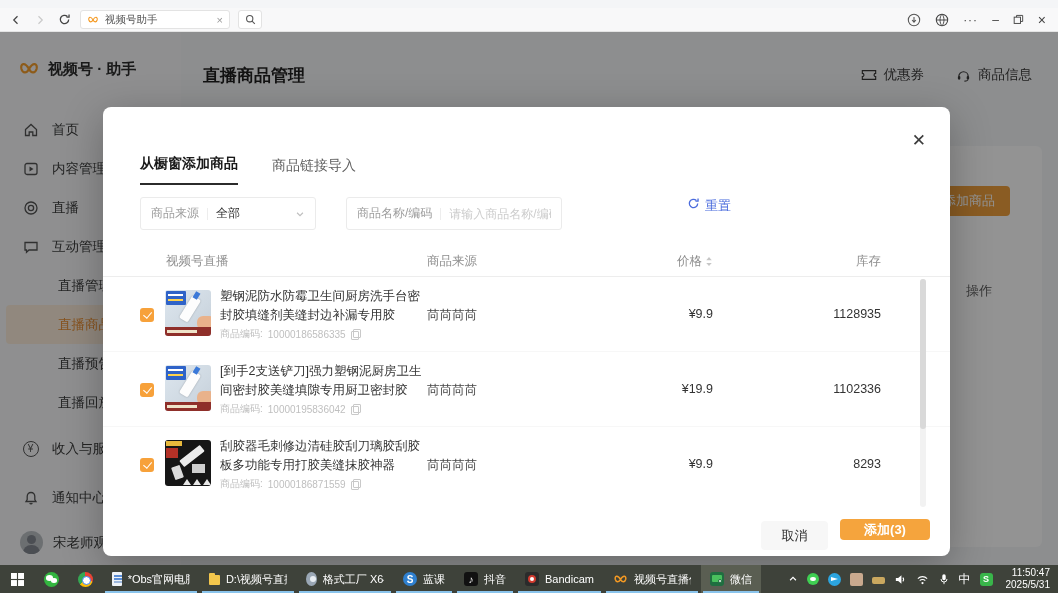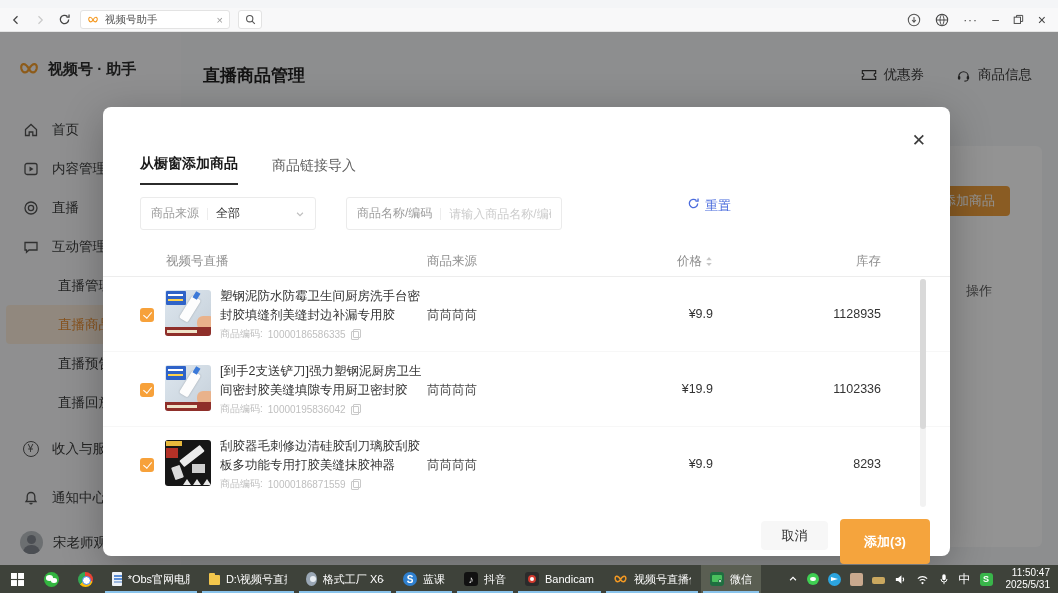--- a/index.html
+++ b/index.html
@@ -78,21 +78,21 @@
   .r-code{position:absolute;left:117px;top:50px;font-size:10px;color:#bfbfbf;display:flex;align-items:center;gap:5px;}
   .copy-ic{width:9px;height:10px;position:relative;display:inline-block;cursor:pointer;}
   .copy-ic::before{content:"";position:absolute;left:0;top:2px;width:6px;height:7px;border:1px solid #c9c9c9;border-radius:1px;background:#fff;}
   .copy-ic::after{content:"";position:absolute;left:2px;top:0;width:6px;height:7px;border:1px solid #c9c9c9;border-radius:1px;}
   .r-source{position:absolute;left:324px;top:30px;font-size:12.5px;color:#474747;}
   .r-price{position:absolute;left:520px;top:30px;width:90px;text-align:right;font-size:12.5px;color:#333;}
   .r-stock{position:absolute;left:690px;top:30px;width:88px;text-align:right;font-size:12.5px;color:#333;}
   .mscroll{position:absolute;right:24px;top:172px;width:6px;height:228px;background:#f2f2f2;border-radius:3px;}
   .mscroll .mthumb{width:6px;height:150px;background:#d9d9d9;border-radius:3px;cursor:pointer;}
   .btn-cancel{position:absolute;left:658px;top:414px;width:67px;height:29px;background:#f7f7f7;border:none;border-radius:4px;font-size:13px;color:#2e2e2e;cursor:pointer;font-family:inherit;}
-  .btn-confirm{position:absolute;left:737px;top:412px;width:90px;height:45px;background:#f5a43d;border:none;border-radius:4px;font-size:13px;font-weight:700;color:#fff;cursor:pointer;font-family:inherit;}
+  .btn-confirm{position:absolute;left:737px;top:412px;width:90px;height:21px;background:#f5a43d;border:none;border-radius:4px;font-size:13px;font-weight:700;color:#fff;cursor:pointer;font-family:inherit;}
 
   
   .t-sealant{background:linear-gradient(135deg,#dde6ee 0%,#cfd9e2 60%,#c4ced8 100%);position:relative;}
   .t-sealant .ts-label{position:absolute;left:1px;top:1px;width:20px;height:14px;background:#2f63c8;border-radius:1px;}
   .t-sealant .ts-label::before{content:"";position:absolute;left:2px;top:3px;width:15px;height:2px;background:#fff;}
   .t-sealant .ts-label::after{content:"";position:absolute;left:2px;top:8px;width:15px;height:2px;background:#ffd34d;}
   .t-sealant .ts-tube{position:absolute;left:20px;top:6px;width:10px;height:26px;background:#fdfdfd;transform:rotate(32deg);border-radius:2px;box-shadow:0 0 2px rgba(0,0,0,.25);}
   .t-sealant .ts-cap{position:absolute;left:29px;top:2px;width:5px;height:7px;background:#3b79d8;transform:rotate(32deg);}
   .t-sealant .ts-hand{position:absolute;right:-4px;bottom:6px;width:18px;height:14px;background:#e9b democratic;background:#e9b28b;border-radius:6px;}
   .t-sealant .ts-strip{position:absolute;left:0;bottom:0;width:100%;height:9px;background:#8f2f2a;}

